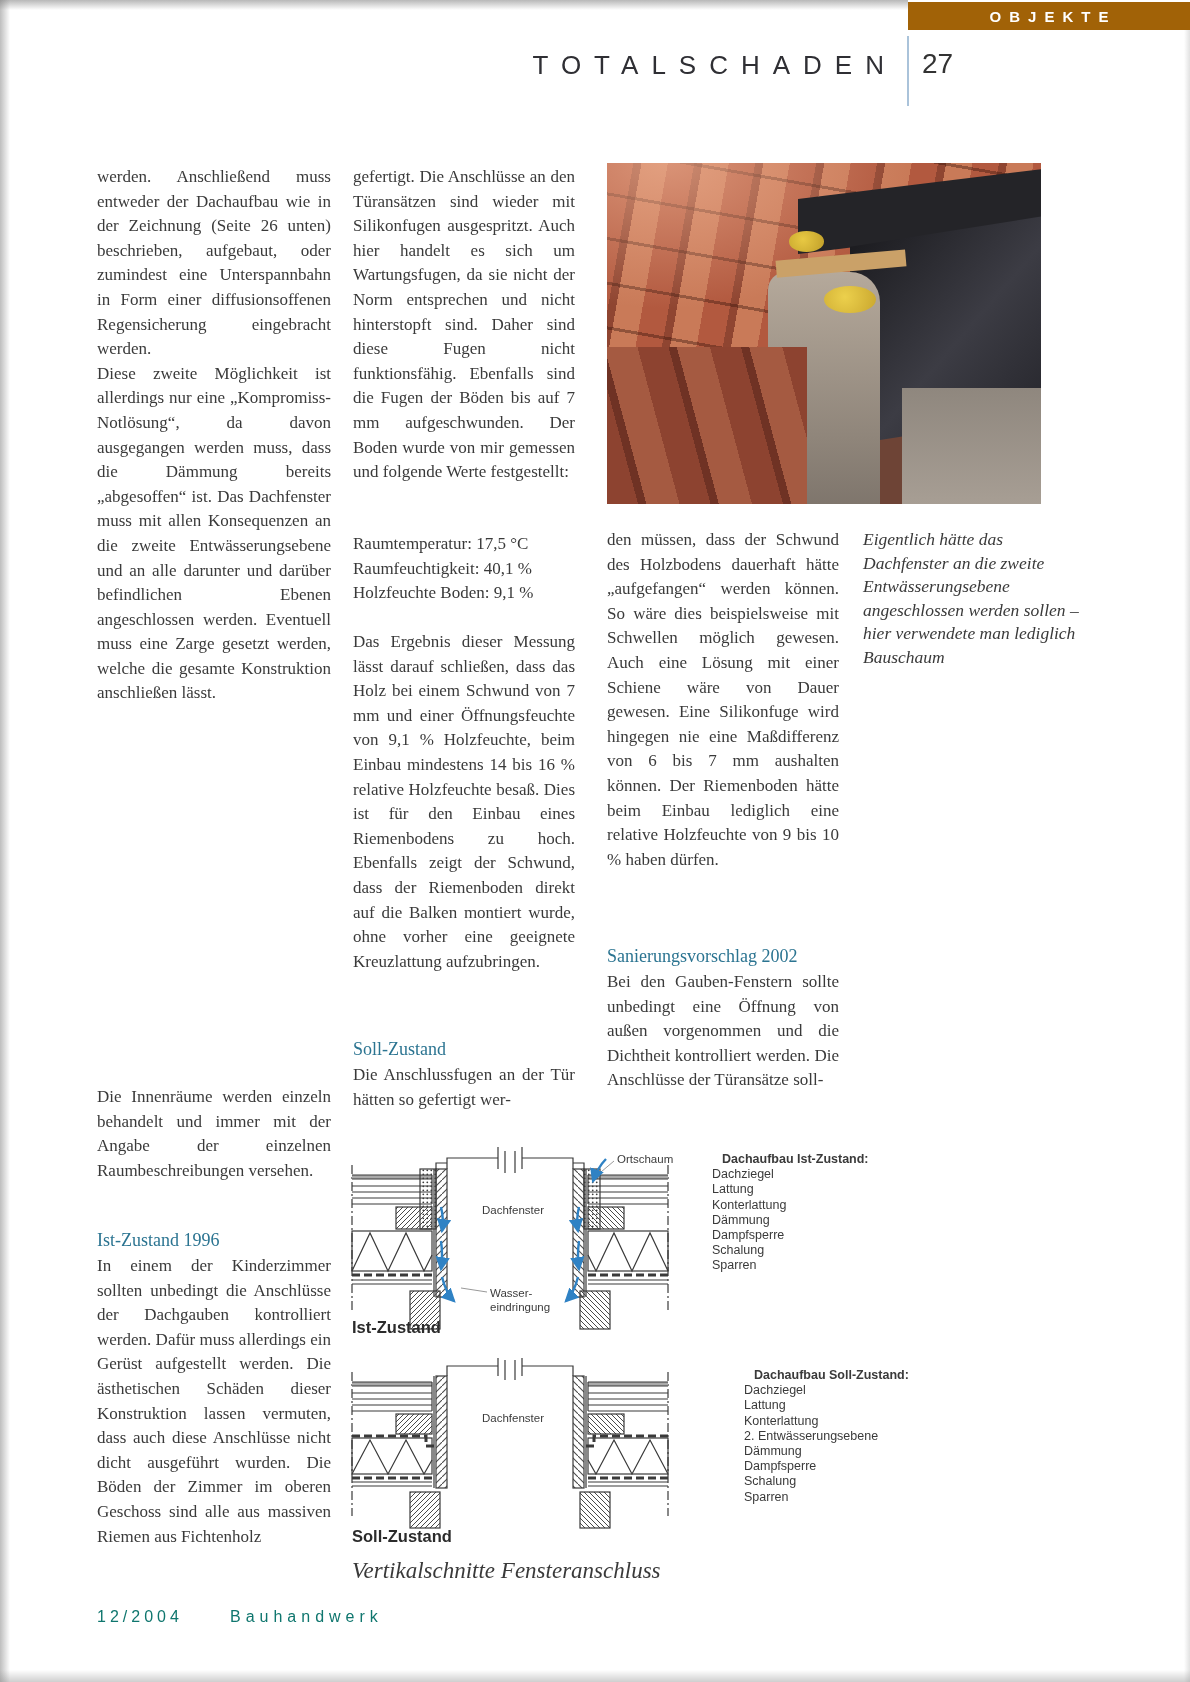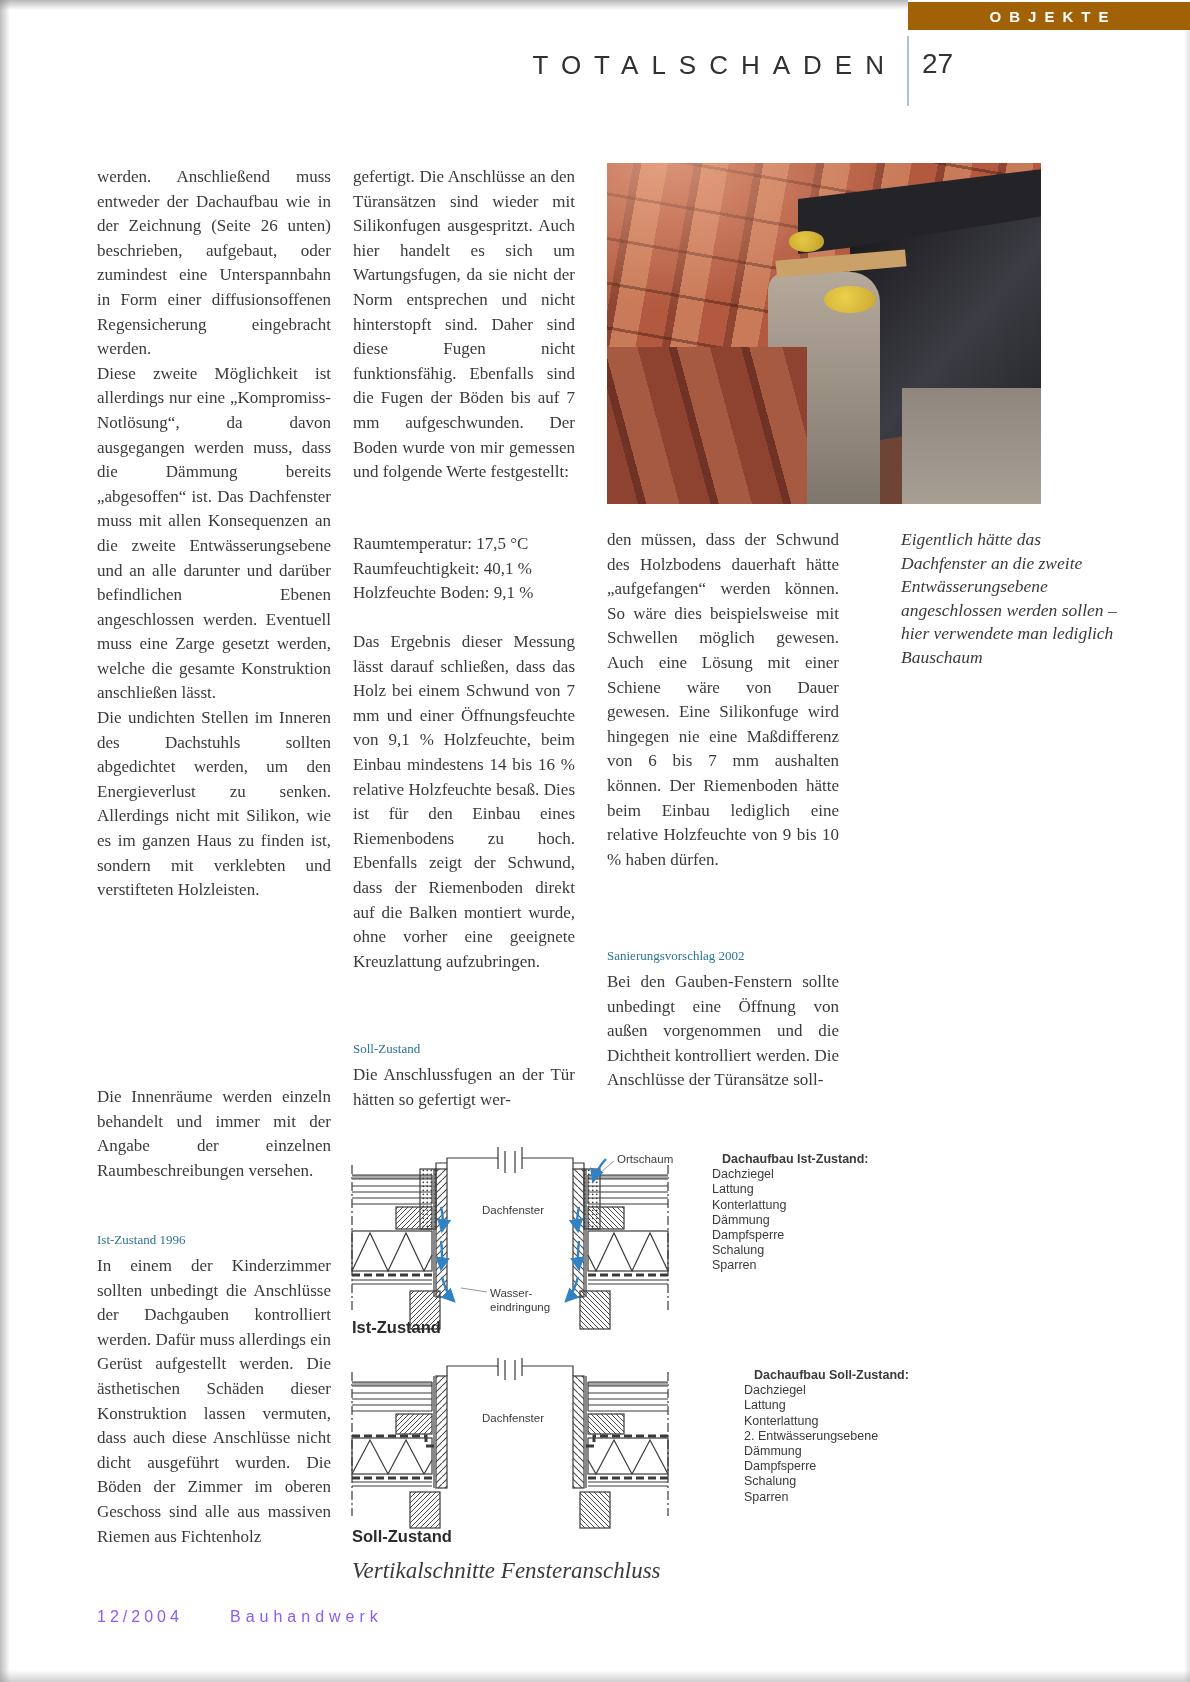--- a/index.html
+++ b/index.html
@@ -16,22 +16,22 @@
           font-family:"Liberation Sans",sans-serif;font-weight:400;font-size:26px;
           letter-spacing:13px;color:#2f2f34;}
   .divline{left:907px;top:36px;width:2px;height:70px;background:#aac3da;}
   .pagenum{left:922px;top:48px;font-family:"Liberation Sans",sans-serif;font-size:28px;color:#333;}
 
   
   .col{font-size:17px;line-height:24.6px;text-align:justify;hyphens:auto;color:#3a3a3a;}
   .col p{margin:0;}
   .h-sans{font-family:"Liberation Sans",sans-serif;font-weight:bold;font-size:17px;
           line-height:24px;color:#2b2b2b;text-align:left;}
-  .h-teal{color:#2b7491;font-size:13px;line-height:24px;text-align:left;}
-  .caption-it{font-style:italic;font-size:17.5px;line-height:23.5px;color:#3a3a3a;text-align:left;margin-left:38px;}
+  .h-teal{color:#2b7491;font-size:18px;line-height:24px;text-align:left;}
+  .caption-it{font-style:italic;font-size:17.5px;line-height:23.5px;color:#3a3a3a;text-align:left;}
 
   
   .photo{left:607px;top:163px;width:434px;height:341px;overflow:hidden;background:#6e4436;}
   .photo>div{position:absolute;}
   .ph-tiles-top{left:0;top:0;width:100%;height:62%;
      background:
        repeating-linear-gradient(10deg, rgba(50,16,8,.38) 0 3px, rgba(0,0,0,0) 3px 44px),
        repeating-linear-gradient(100deg,#b2593f 0 26px,#8f4531 26px 34px,#c97a58 34px 60px);}
   .ph-sun{left:-10%;top:-12%;width:80%;height:55%;
      background:radial-gradient(ellipse at 30% 20%,rgba(240,180,150,.65),rgba(240,180,150,0) 70%);}
@@ -52,21 +52,21 @@
 
   
   .dlabel{font-family:"Liberation Sans",sans-serif;font-size:11.5px;fill:#3c3c3c;}
   .legend{font-family:"Liberation Sans",sans-serif;font-size:12.5px;line-height:15.2px;
           color:#3a3a3a;text-align:left;}
   .legend .t{font-weight:bold;padding-left:10px;}
   .dcap{font-family:"Liberation Sans",sans-serif;font-weight:bold;font-size:16.5px;color:#2b2b2b;}
   .figcap{font-style:italic;font-size:23px;color:#3a3a3a;}
 
   
-  .foot{font-family:"Liberation Sans",sans-serif;font-size:16px;color:#8b5cf6;}
+  .foot{font-family:"Liberation Sans",sans-serif;font-size:16px;color:#0f766e;}
 
   
   .edge-top{left:0;top:0;width:908px;height:10px;
      background:linear-gradient(to bottom,rgba(125,125,125,.55),rgba(255,255,255,0));}
   .edge-left{left:0;top:0;width:10px;height:1682px;
      background:linear-gradient(to right,rgba(125,125,125,.5),rgba(255,255,255,0));}
   .edge-bottom{left:0;top:1670px;width:1190px;height:12px;
      background:linear-gradient(to top,rgba(135,135,135,.4),rgba(255,255,255,0));}
   .edge-right{left:1184px;top:30px;width:6px;height:1652px;
      background:linear-gradient(to left,rgba(150,150,150,.28),rgba(255,255,255,0));}
@@ -94,21 +94,20 @@
     <div class="ph-foam2"></div>
     <div class="ph-tiles-bl"></div>
     <div class="ph-concrete"></div>
   </div>
 
   <div class="abs caption-it" style="left:863px;top:528px;width:224px;">Eigentlich hätte das Dachfenster an die zweite Entwässerungsebene angeschlossen werden sollen – hier verwendete man lediglich Bauschaum</div>
 
   <div class="abs col" style="left:97px;top:165px;width:234px;">
     <p>werden. Anschließend muss entweder der Dachaufbau wie in der Zeichnung (Seite 26 unten) beschrieben, aufgebaut, oder zumindest eine Unterspannbahn in Form einer diffusionsoffenen Regensicherung eingebracht werden.</p>
     <p>Diese zweite Möglichkeit ist allerdings nur eine „Kompromiss-Notlösung“, da davon ausgegangen werden muss, dass die Dämmung bereits „abgesoffen“ ist. Das Dachfenster muss mit allen Konsequenzen an die zweite Entwässerungsebene und an alle darunter und darüber befindlichen Ebenen angeschlossen werden. Eventuell muss eine Zarge gesetzt werden, welche die gesamte Konstruktion anschließen lässt.</p>
-    <p>Die undichten Stellen im Inneren des Dachstuhls sollten abgedichtet werden, um den Energieverlust zu senken. Allerdings nicht mit Silikon, wie es im ganzen Haus zu finden ist, sondern mit verklebten und verstifteten Holzleisten.</p>
   </div>
   <div class="abs col" style="left:97px;top:1085px;width:234px;">
     <p>Die Innenräume werden einzeln behandelt und immer mit der Angabe der einzelnen Raumbeschreibungen versehen.</p>
   </div>
   <div class="abs h-teal" style="left:97px;top:1228px;width:234px;">Ist-Zustand 1996</div>
   <div class="abs col" style="left:97px;top:1254px;width:234px;">
     <p>In einem der Kinderzimmer sollten unbedingt die Anschlüsse der Dachgauben kontrolliert werden. Dafür muss allerdings ein Gerüst aufgestellt werden. Die ästhetischen Schäden dieser Konstruktion lassen vermuten, dass auch diese Anschlüsse nicht dicht ausgeführt wurden. Die Böden der Zimmer im oberen Geschoss sind alle aus massiven Riemen aus Fichtenholz</p>
   </div>
 
   <div class="abs col" style="left:353px;top:165px;width:222px;">

